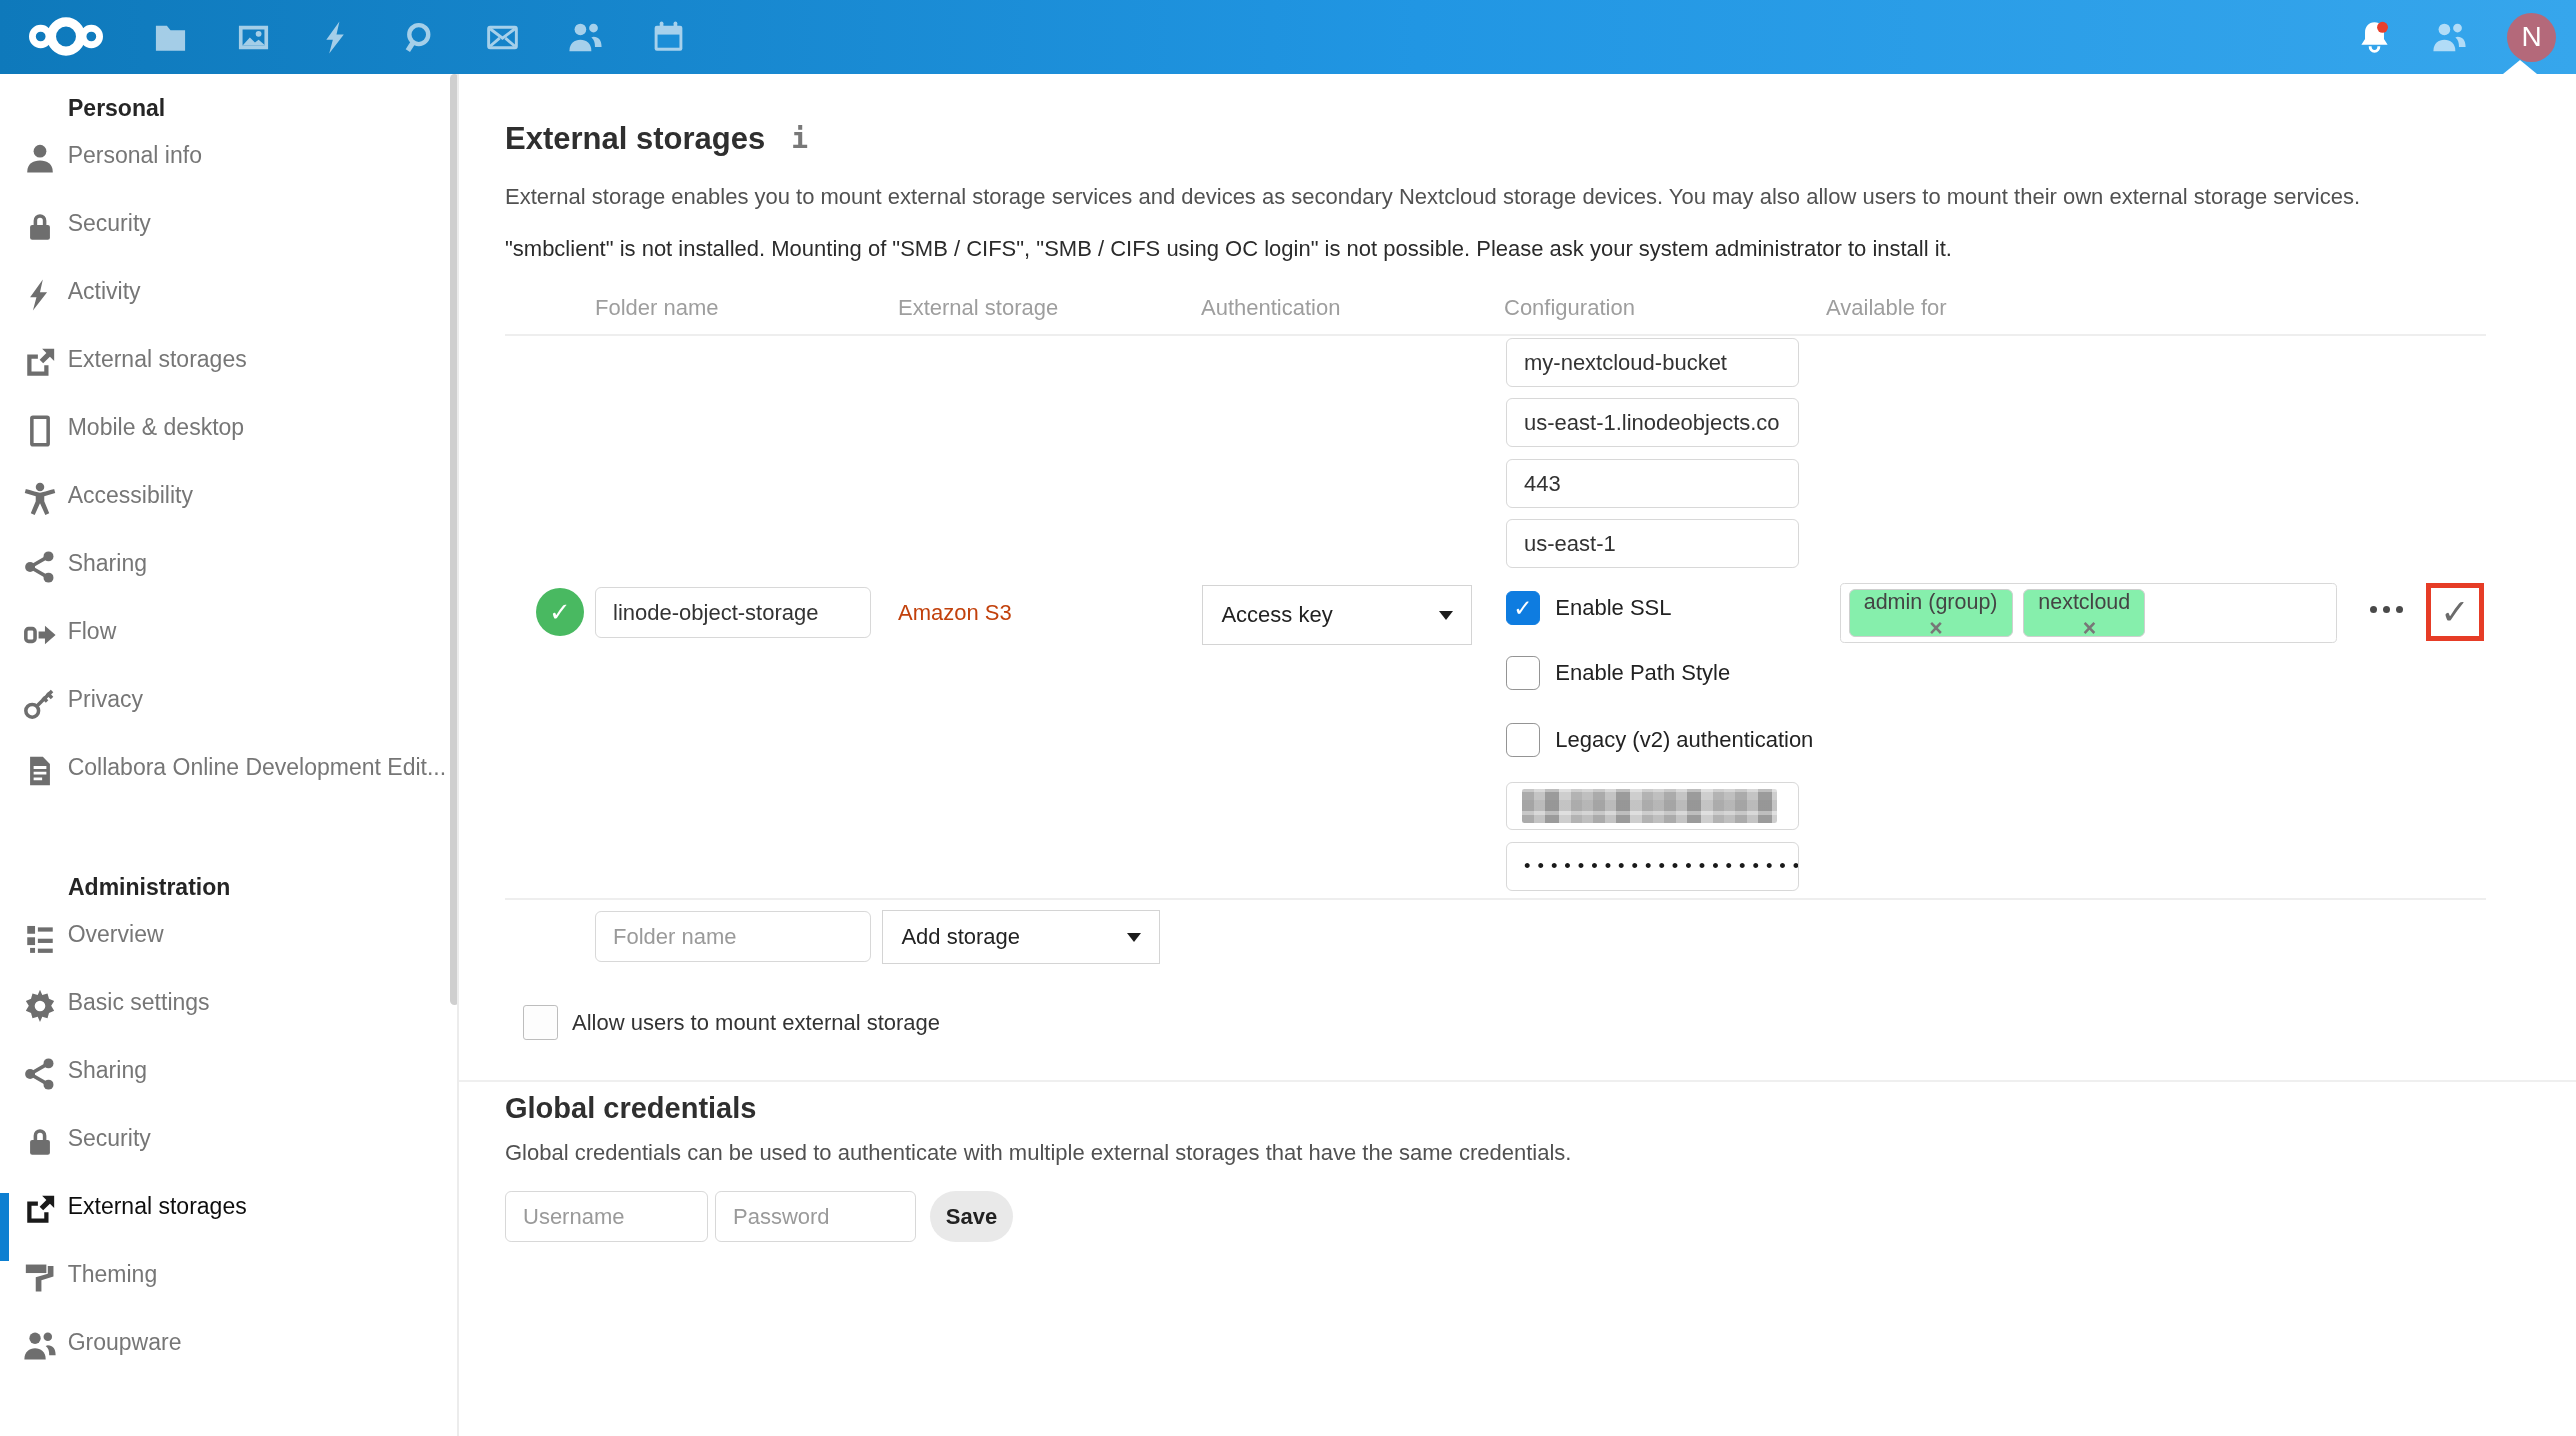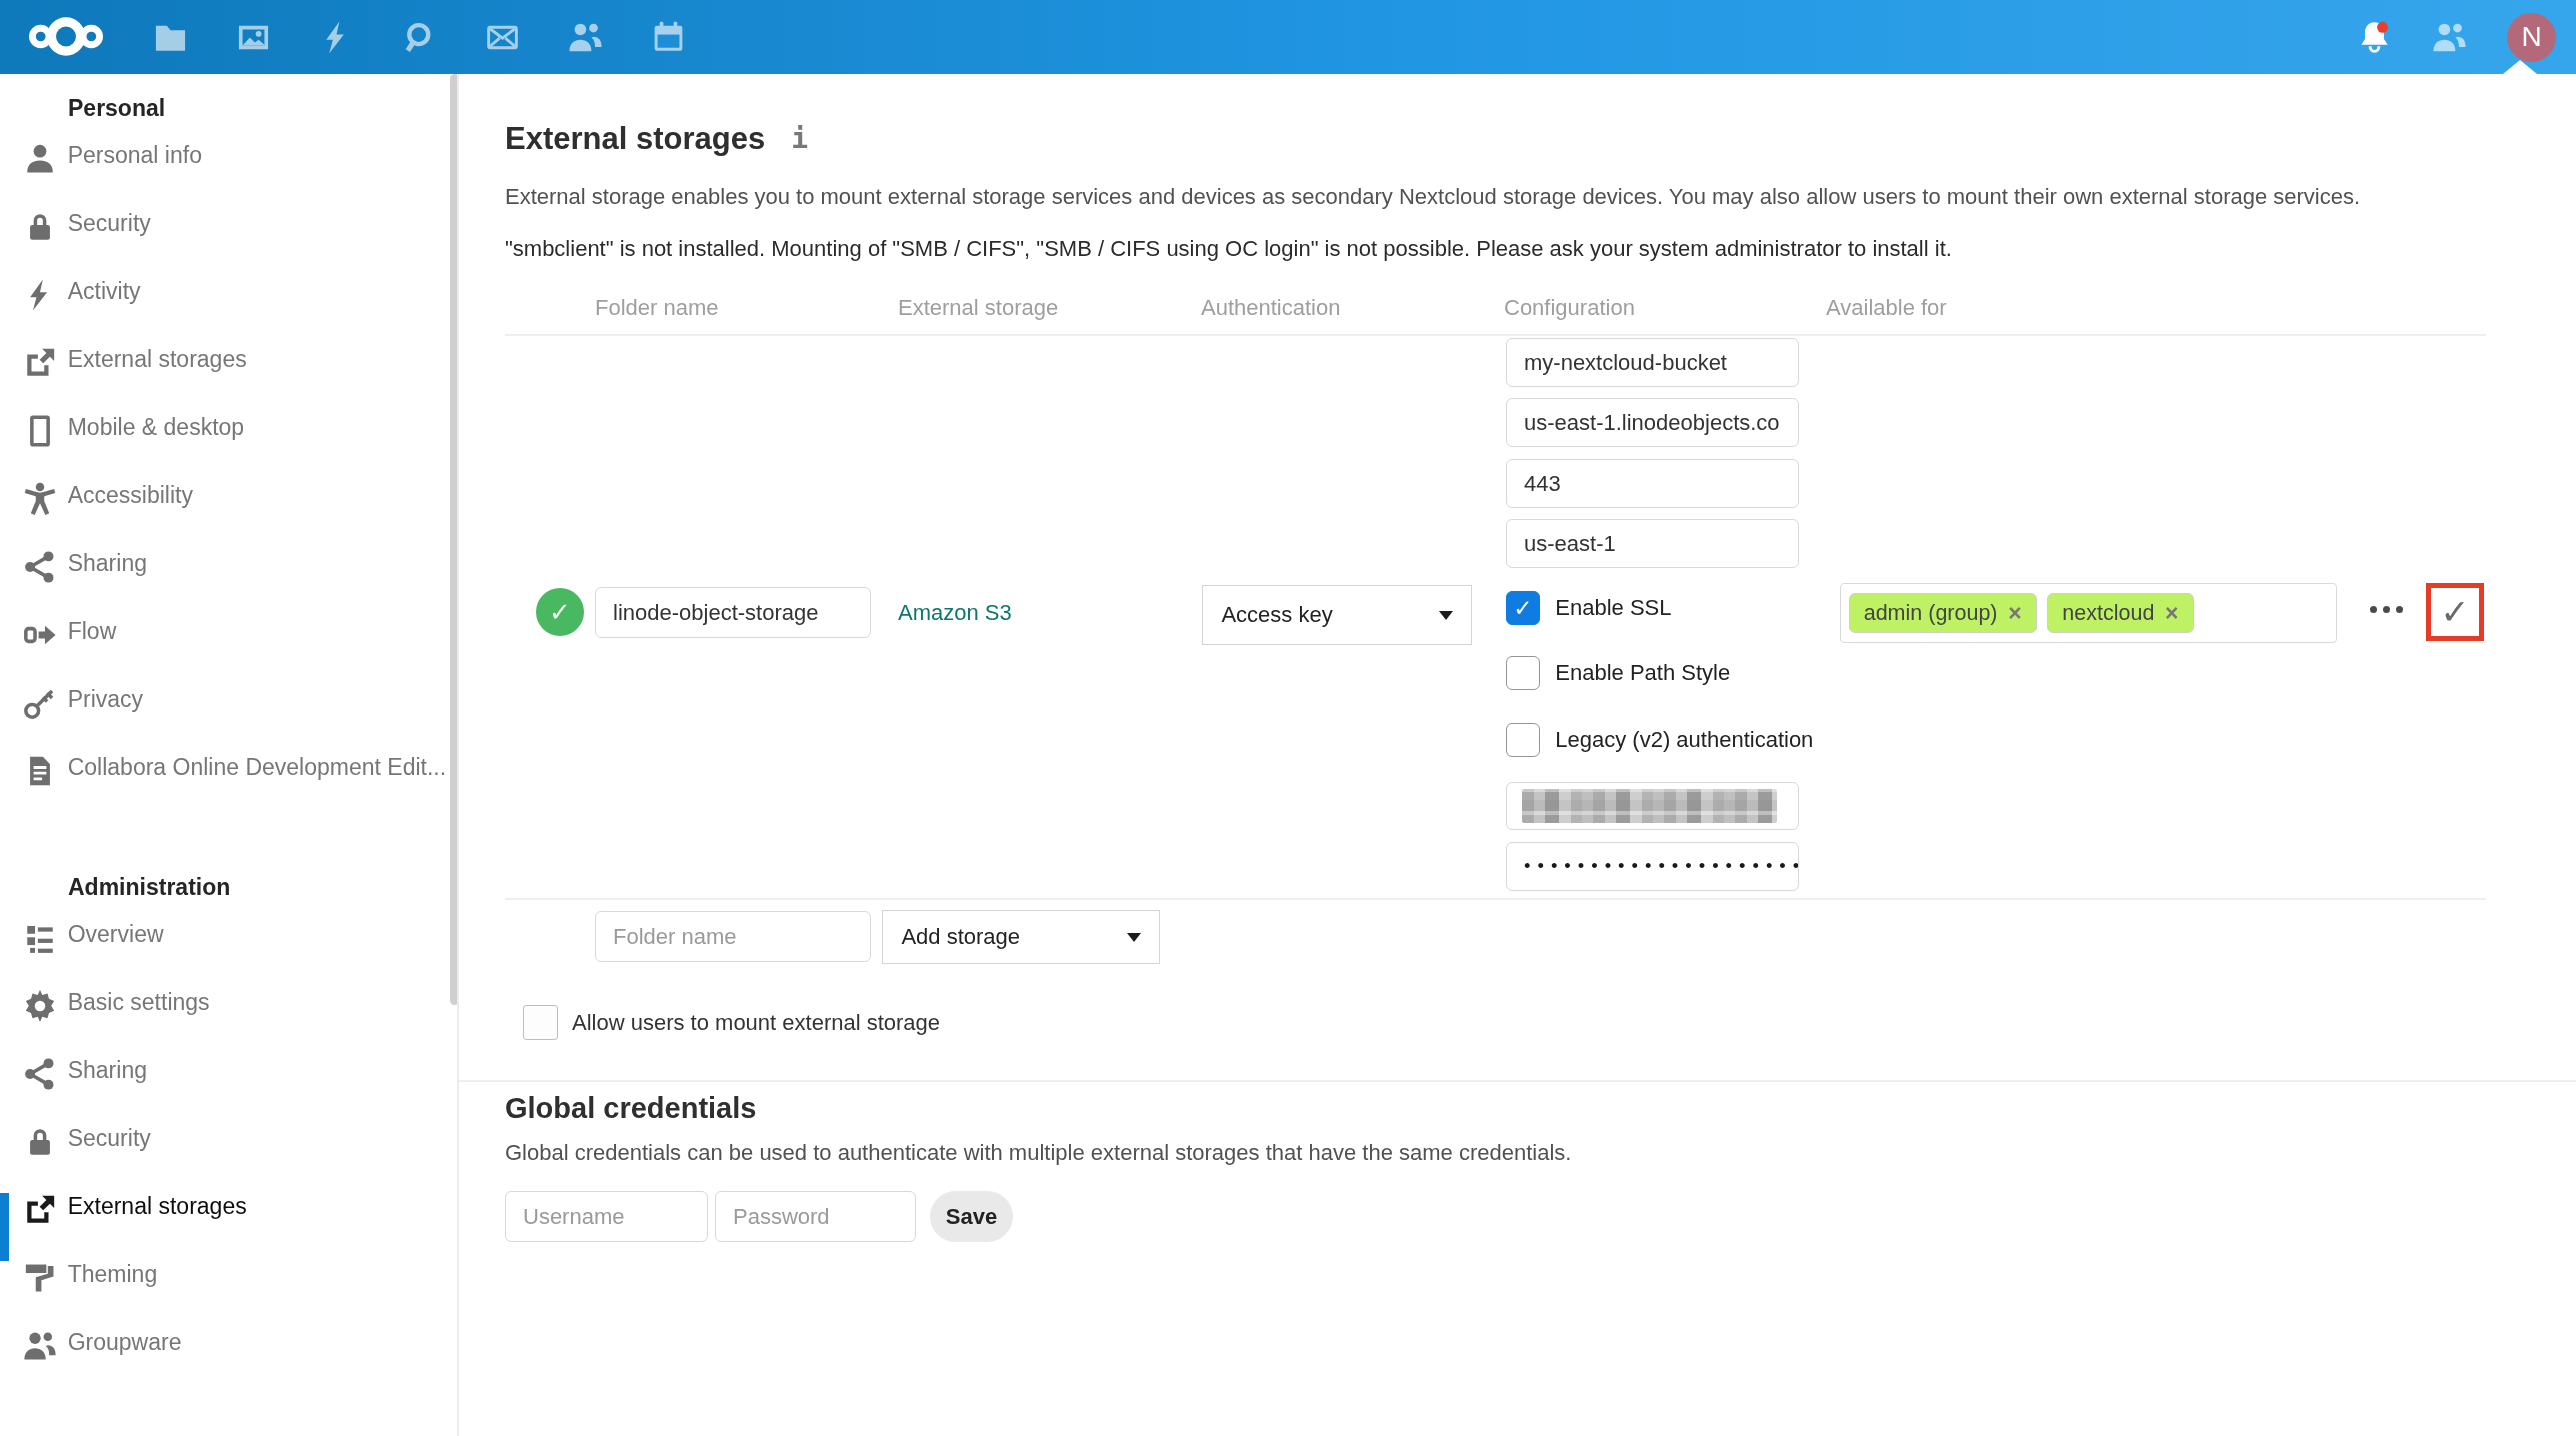--- a/index.html
+++ b/index.html
@@ -59,21 +59,21 @@
     position:absolute; left:536px; top:588px; width:48px; height:48px; border-radius:50%;
     background:#49b961; color:#fff; font-size:26px; font-weight:700;
     display:flex; align-items:center; justify-content:center;
   }
   .txtinput {
     position:absolute; height:51px; border:1.5px solid #d8d8d8; border-radius:6.1px; background:#fff;
     font-family:inherit; font-size:22px; color:#333; padding:0 17px; outline:none;
   }
   .txtinput::placeholder { color:#9a9a9a; opacity:1; }
   .folder-input { left:595px; top:587px; width:276px; }
-  .cell-text { position:absolute; font-size:22px; color:#0f766e; white-space:nowrap; }
+  .cell-text { position:absolute; font-size:22px; color:#c2410c; white-space:nowrap; }
   .amazon { left:898px; top:600px; }
   .selectbox {
     position:absolute; border:1.5px solid #d4d4d4; border-radius:0; background:#fff; cursor:pointer;
     display:flex; align-items:center; padding:0 18.4px; font-size:22px; color:#222;
   }
   .sel-auth { left:1202px; top:585px; width:270px; height:60px; }
   .sel-add  { left:882px; top:910px; width:278px; height:54px; }
   .caret { position:absolute; right:18.4px; top:50%; margin-top:-3.8px; width:0; height:0;
     border-left:7px solid transparent; border-right:7px solid transparent; border-top:9.2px solid #1c1c1c; }
   .cfg-input { position:absolute; left:1506px; width:293px; height:49px; border:1.5px solid #d8d8d8; border-radius:6.1px;
@@ -92,22 +92,22 @@
     width:34px; height:34px; border:1.5px solid #949494; border-radius:6.1px; background:#fff;
     display:flex; align-items:center; justify-content:center; font-size:23px; font-weight:700; color:#fff; flex:0 0 34px;
   }
   .cb.checked { background:#0e7ce0; border-color:#0e7ce0; }
   .cb-label { margin-left:15.3px; font-size:22px; color:#222; white-space:nowrap; }
   .available-box {
     position:absolute; left:1840px; top:583px; width:497px; height:60px;
     border:1.5px solid #d8d8d8; border-radius:4.6px; background:#fff;
     display:flex; align-items:center; gap:10.7px; padding:0 7.7px;
   }
-  .chip { height:40px; border:1.5px solid #cfcfcf; border-radius:6.1px; background:#bef264;
-    display:flex; align-items:center; padding:0 14px; font-size:21.5px; color:#444; white-space:nowrap; }
+  .chip { height:48px; border:1.5px solid #cfcfcf; border-radius:6.1px; background:#86efac;
+    display:flex; align-items:center; padding:0 14px; font-size:21.5px; color:#444; white-space:nowrap;flex-direction:column; }
   .chip-x { margin-left:10.7px; font-weight:700; color:#777; font-size:23px; cursor:pointer; }
   .dots-menu { position:absolute; left:2370px; top:606px; display:flex; gap:6.1px; cursor:pointer; }
   .dots-menu i { width:7px; height:7px; border-radius:50%; background:#4a4a4a; }
   .confirm-wrap {
     position:absolute; left:2426px; top:583px; width:58px; height:58px;
     border:5.4px solid #e63c26; display:flex; align-items:center; justify-content:center; cursor:pointer;
   }
   .confirm-check { font-size:35px; color:#6b6b6b; font-weight:400; }
   .newfolder-input { left:595px; top:911px; width:276px; }
   .allow-row { position:absolute; left:511px; top:1005px; height:35px; display:flex; align-items:center; cursor:pointer;margin-left:12px; }

